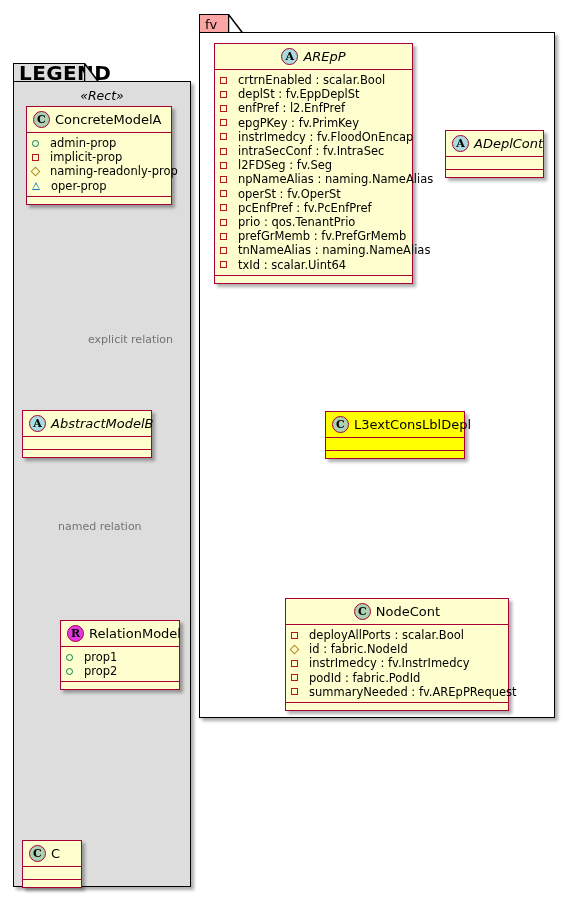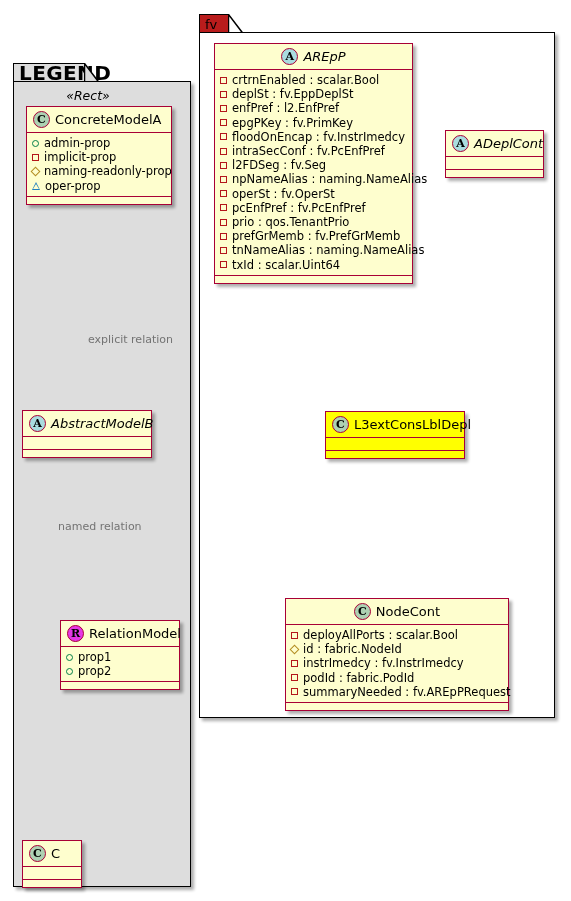--- a/index.html
+++ b/index.html
@@ -50,21 +50,21 @@
     letter-spacing: .4px;
   }
   .legend-body {
     border: 1.5px solid #000;
     background: #DDDDDD;
     box-shadow: 3px 3px 3px rgba(0,0,0,.32);
   }
   .fv-tab {
     border: 1.5px solid #000;
     border-bottom: none;
-    background: #b91c1c;
+    background: #fca5a5;
     font-size: 13px;
   }
   .fv-body {
     border: 1.5px solid #000;
     background: #FFFFFF;
     box-shadow: 3px 3px 3px rgba(0,0,0,.32);
   }
   .tab-notch {
     position: absolute;
     pointer-events: none;
@@ -120,21 +120,21 @@
     padding: 3px 5px 3px 5px;
     border-bottom: 1.4px solid #A80036;
   }
   .cls-attrs.empty { padding: 3px 0; height: 6px; }
   .cls-ops {
     height: 7px;
   }
   .attr {
     display: flex;
     align-items: center;
-    gap: 5px;
+    gap: 11px;
     font-size: 11.5px;
     color: #000000;
     line-height: 14.2px;
     white-space: nowrap;
   }
   .attr-text { line-height: 14.2px; }
 
   
   .gl { flex: 0 0 auto; display: inline-block; }
   .gl-circle {
@@ -239,21 +239,21 @@
   </svg>
 
   <div class="pkg-tab legend-tab" style="left:13px; top:63px; width:72px; height:19px;">
     <span>LEGEND</span>
   </div>
   <svg class="tab-notch" style="left:84px; top:63px; width:16px; height:20px;" viewBox="0 0 16 20">
     <path d="M0.5,0.5 L15,19.5 L0.5,19.5 Z" fill="#DDDDDD" stroke="#000000" stroke-width="1.5"></path>
   </svg>
   <div class="pkg-body legend-body" style="left:13px; top:81px; width:178px; height:806px;"></div>
 
-  <div class="stereotype" style="left:12px; top:88px; width:152px;">«Rect»</div>
+  <div class="stereotype" style="left:26px; top:88px; width:152px;">«Rect»</div>
 
   <div class="cls" style="left:26px; top:106px; width:146px;">
     <div class="cls-title left">
       <span class="badge c">C</span>
       <span class="cls-name">ConcreteModelA</span>
     </div>
     <div class="cls-attrs">
       <div class="attr">
         <span class="gl gl-circle"></span>
         <span class="attr-text">admin-prop</span>
@@ -338,25 +338,25 @@
       <div class="attr">
         <span class="gl gl-square"></span>
         <span class="attr-text">enfPref : l2.EnfPref</span>
       </div>
       <div class="attr">
         <span class="gl gl-square"></span>
         <span class="attr-text">epgPKey : fv.PrimKey</span>
       </div>
       <div class="attr">
         <span class="gl gl-square"></span>
-        <span class="attr-text">floodOnEncap : fv.InstrImedcy</span>
-      </div>
-      <div class="attr">
-        <span class="gl gl-square"></span>
-        <span class="attr-text">intraSecConf : fv.PcEnfPref</span>
+        <span class="attr-text">instrImedcy : fv.FloodOnEncap</span>
+      </div>
+      <div class="attr">
+        <span class="gl gl-square"></span>
+        <span class="attr-text">intraSecConf : fv.IntraSec</span>
       </div>
       <div class="attr">
         <span class="gl gl-square"></span>
         <span class="attr-text">l2FDSeg : fv.Seg</span>
       </div>
       <div class="attr">
         <span class="gl gl-square"></span>
         <span class="attr-text">npNameAlias : naming.NameAlias</span>
       </div>
       <div class="attr">

